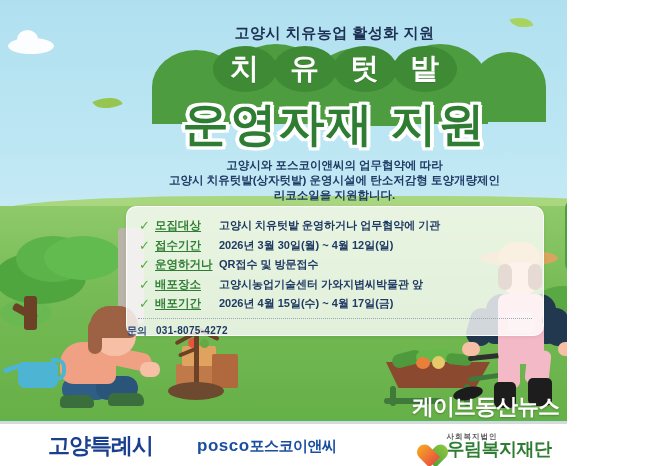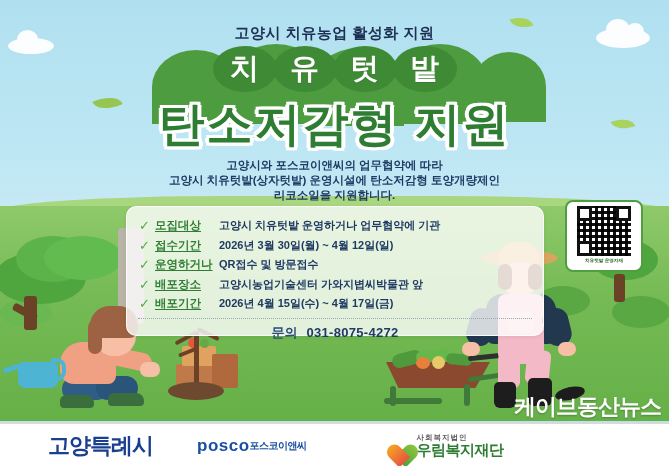--- a/index.html
+++ b/index.html
@@ -3,21 +3,21 @@
 <meta charset="utf-8">
 <title>치유텃밭 운영자재 지원</title>
 <style>
   html,body{margin:0;padding:0;background:#fff;}
   body{
     font-family:"Liberation Sans","DejaVu Sans",sans-serif;
     -webkit-font-smoothing:antialiased;
   }
   #poster{
     position:relative;
-    width:669px;height:466px;
+    width:567px;height:466px;
     overflow:hidden;
     background:#b3e2f2;
   }
 
   
   .sky{
     position:absolute;left:0;top:0;width:669px;height:300px;
     background:linear-gradient(#b0e0f0 0%,#bfe7f4 55%,#d4eef7 100%);
   }
   .cloud{position:absolute;background:#fff;border-radius:50%;opacity:.95;}
@@ -118,22 +118,22 @@
   }
   .rvalue{
     color:#1f3a63;font-weight:700;font-size:11px;
     white-space:nowrap;
   }
   .divider{
     margin:4px 11px 0 11px;
     border-top:1.5px dotted #9aa8b5;
   }
   .contact{
-    text-align:center;margin-top:5px;
-    font-size:13px;color:#1f3a63;
+    margin-top:5px;
+    font-size:10px;color:#1f3a63;
   }
   .contact .clabel{font-weight:800;color:#2c4a7a;margin-right:9px;}
   .contact .cnum{font-weight:700;letter-spacing:.3px;}
 
   
   .qrbox{
     position:absolute;left:565px;top:200px;width:78px;height:72px;
     background:#fff;border:2px solid #4f9e3f;border-radius:8px;
     z-index:6;
     display:flex;flex-direction:column;align-items:center;
@@ -204,34 +204,34 @@
   
   .footer{
     position:absolute;left:0;top:422px;width:669px;height:44px;
     background:#fff;border-top:2px solid #d9d9d9;
     display:flex;align-items:center;z-index:10;
   }
   .f-logo{display:flex;align-items:center;}
   .f1{margin-left:48px;font-size:22px;font-weight:800;color:#1a3f8f;letter-spacing:-1px;}
   .f2{margin-left:44px;line-height:1.05;}
   .f2 .pe{font-size:17px;font-weight:700;color:#1a4fa0;letter-spacing:.5px;}
-  .f2 .pk{font-size:10px;font-weight:800;color:#1a4fa0;letter-spacing:-.5px;}
+  .f2 .pk{font-size:15px;font-weight:800;color:#1a4fa0;letter-spacing:-.5px;}
   .f3{margin-left:74px;display:flex;align-items:center;}
   .heart{
     width:30px;height:26px;margin-right:6px;position:relative;
   }
   .heart:before,.heart:after{
     content:"";position:absolute;top:2px;width:15px;height:22px;
     border-radius:15px 15px 0 0;
   }
   .heart:before{left:14px;background:linear-gradient(#8cc63f,#4fa33a);transform:rotate(45deg);transform-origin:0 100%;}
   .heart:after{left:14px;background:linear-gradient(#f5a623,#e8543f);transform:rotate(-45deg);transform-origin:100% 100%;}
   .f3 .t{line-height:1.05;}
   .f3 .t1{font-size:7.5px;color:#5b5b5b;font-weight:700;letter-spacing:1px;}
-  .f3 .t2{font-size:15px;font-weight:800;color:#2e7d32;letter-spacing:-.5px;}
+  .f3 .t2{font-size:18px;font-weight:800;color:#2e7d32;letter-spacing:-.5px;}
 </style>
 </head>
 <body>
 
 <div id="poster">
 
   <div class="sky"></div>
   <div class="cloud c1"></div>
   <div class="cloud c2"></div>
   <div class="leaf l1"></div>
@@ -249,21 +249,21 @@
   <div class="kicker">고양시 치유농업 활성화 지원</div>
 
   <div class="title1">
     <div class="pill">치</div>
     <div class="pill">유</div>
     <div class="pill">텃</div>
     <div class="pill">밭</div>
   </div>
 
   <div class="title2">
-    <span>탄소저감형</span><span class="gap"></span><span>지원</span>
+    <span>운영자재</span><span class="gap"></span><span>지원</span>
   </div>
 
   <div class="desc">
     <div>고양시와 포스코이앤씨의 업무협약에 따라</div>
     <div>고양시 치유텃밭(상자텃밭) 운영시설에 탄소저감형 토양개량제인</div>
     <div>리코소일을 지원합니다.</div>
   </div>
 
   <div class="ground-top"></div>
   <div class="ground"></div>

